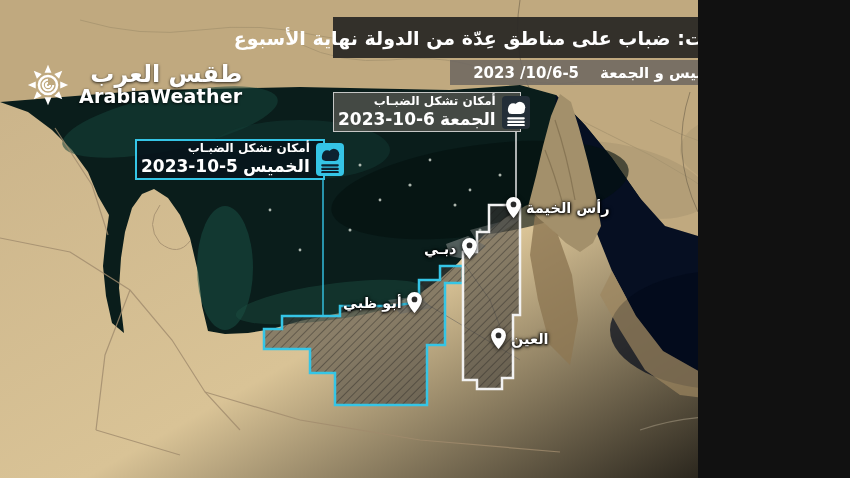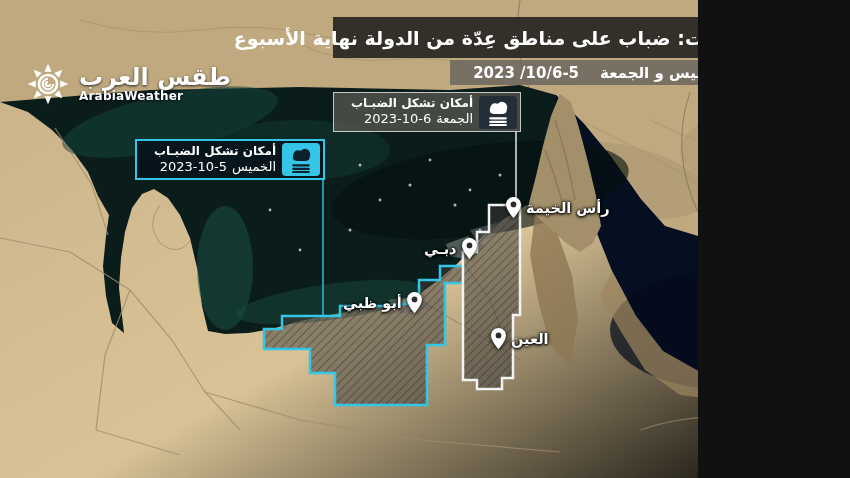--- a/index.html
+++ b/index.html
@@ -19,28 +19,28 @@
   .rtl{direction:rtl;}
 
   .logo-box{position:absolute;left:784px;top:15px;width:64px;height:70px;background:#fdfdfd;
     border-radius:2px;display:flex;align-items:center;justify-content:center;}
 
   
   .brand{position:absolute;left:26px;top:62px;display:flex;align-items:center;gap:9px;color:#fff;
     text-shadow:0 1px 3px rgba(0,0,0,.8);}
   .brand .txt{display:flex;flex-direction:column;line-height:1.05;}
   .brand .ar{font-size:24px;font-weight:bold;direction:rtl;}
-  .brand .en{font-size:12px;font-weight:bold;letter-spacing:.2px;}
+  .brand .en{font-size:19px;font-weight:bold;letter-spacing:.2px;}
 
   
   .legend{position:absolute;display:flex;direction:ltr;align-items:center;box-sizing:border-box;}
   .legend .lines{flex:1;display:flex;flex-direction:column;justify-content:center;
     align-items:flex-end;padding:2px 6px 2px 4px;line-height:1.25;}
   .legend .l1{direction:rtl;color:#fff;font-weight:bold;font-size:12px;white-space:nowrap;}
-  .legend .l2{display:flex;direction:ltr;gap:5px;color:#fff;font-weight:normal;font-size:13px;white-space:nowrap;}
+  .legend .l2{display:flex;direction:ltr;gap:5px;color:#fff;font-weight:bold;font-size:17px;white-space:nowrap;}
   .legend .iconbox{width:38px;height:33px;border-radius:4px;display:flex;align-items:center;justify-content:center;}
   .legend-friday{left:333px;top:92px;width:188px;height:40px;
     background:rgba(105,100,93,.62);border:1.5px solid rgba(230,230,230,.8);}
   .legend-friday .iconbox{background:#232e38;margin-right:3px;}
   .legend-thursday{left:135px;top:139px;width:190px;height:41px;
     background:rgba(7,20,28,.9);border:2px solid #35c5e6;}
   .legend-thursday .iconbox{background:#35c5e6;margin-right:3px;}
 
   
   .city{position:absolute;display:flex;align-items:center;gap:5px;color:#fff;font-weight:bold;

